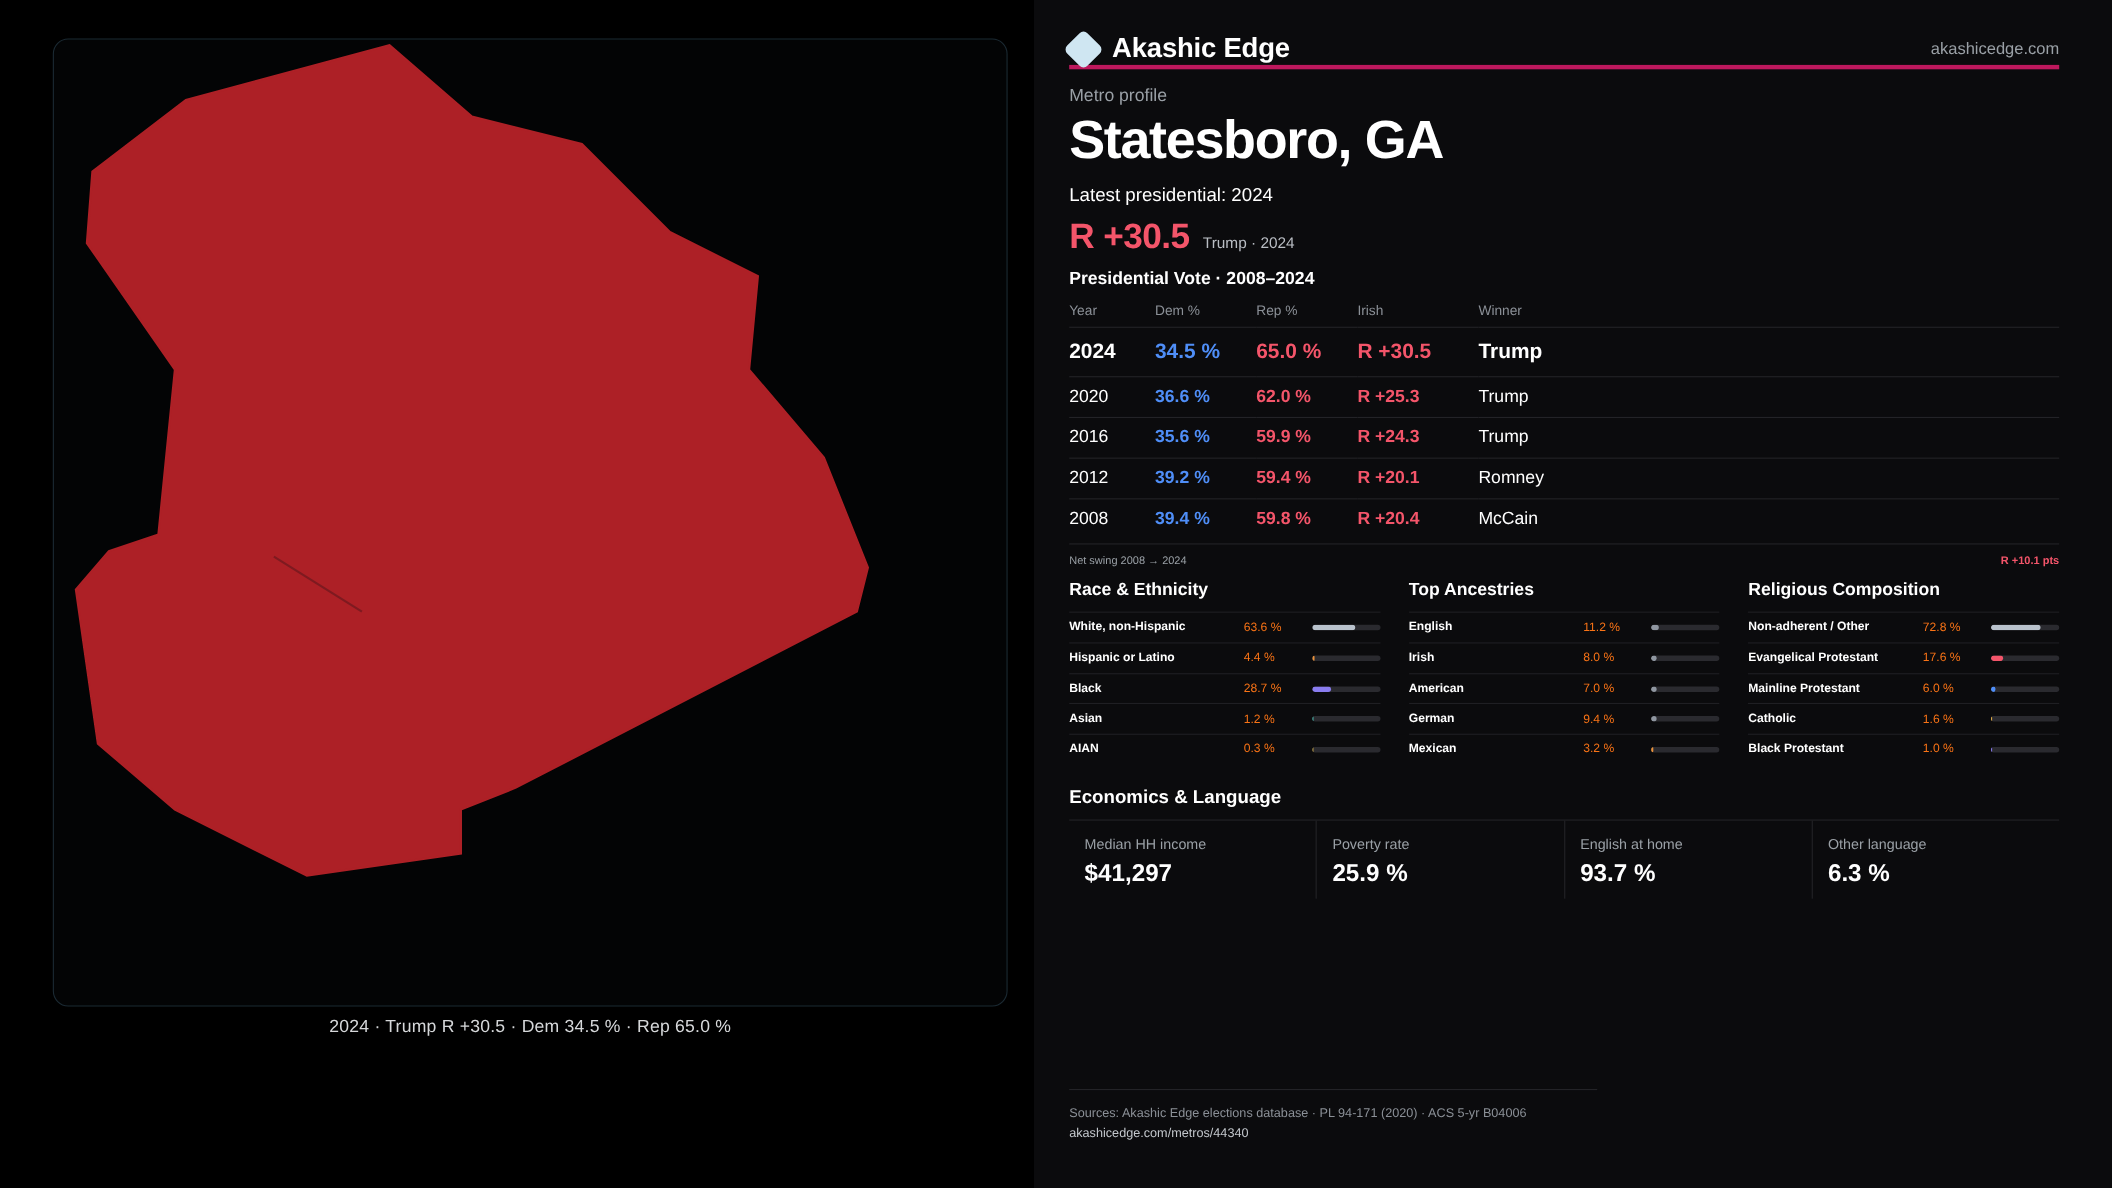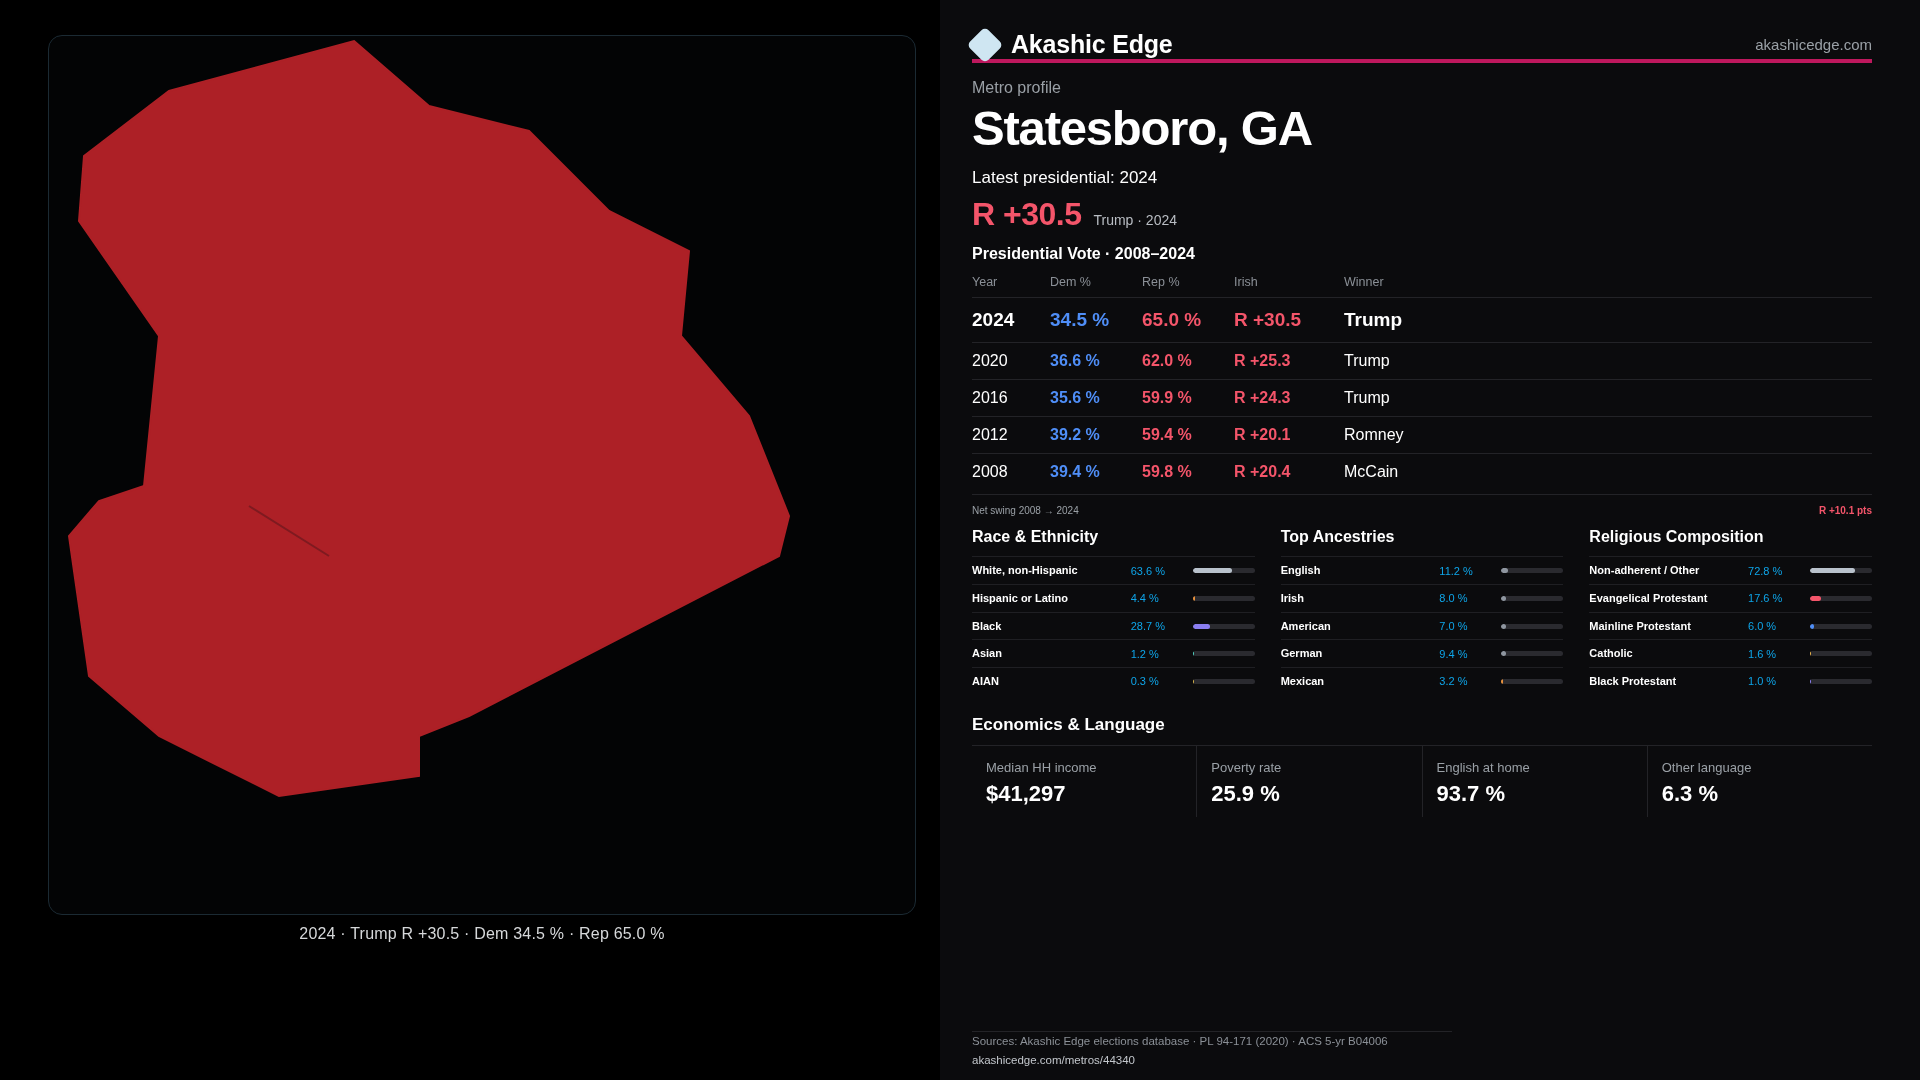--- a/index.html
+++ b/index.html
@@ -99,34 +99,34 @@
   .demo-col { flex: 1; }
   .demo-head { font-size: 16px; font-weight: 700; margin-bottom: 10px; }
   .demo-row {
     display: flex; align-items: center; gap: 8px;
     border-top: 1px solid #1f1f23;
     padding: 7px 0;
     font-size: 11px;
   }
   .demo-row:first-of-type { border-top: none; }
   .d-label { flex: 1 1 auto; color: #ffffff; font-weight: 700; line-height: 1.15; }
-  .d-val { width: 54px; text-align: left; color: #0ea5e9; font-weight: 400; }
+  .d-val { width: 54px; text-align: left; color: #f97316; font-weight: 400; }
   .d-bar { width: 62px; height: 5px; background: #2a2a2f; border-radius: 3px; position: relative; overflow: hidden; }
   .d-bar > i { position: absolute; left: 0; top: 0; bottom: 0; border-radius: 3px; display: block; }
 
   .econ-title { font-size: 17px; font-weight: 700; margin-top: 20px; }
   .econ { display: flex; margin-top: 10px; border-top: 1px solid #232327; }
   .econ-cell { flex: 1; padding: 14px 18px 10px 14px; border-right: 1px solid #232327; }
   .econ-cell:last-child { border-right: none; }
   .econ-label { font-size: 13px; color: #9aa0a6; }
   .econ-val { font-size: 22px; font-weight: 700; margin-top: 6px; }
 
   .sources {
-    position: absolute; left: 32px; bottom: 9px; width: 480px;
-    border-top: 1px solid #232327; 
+    position: absolute; left: 32px; bottom: 38px; width: 480px;
+    border-top: 1px solid #232327; padding-top: 12px;
     font-size: 11.5px; color: #8b9097; line-height: 1.7;
   }
   .sources .link { color: #c3c7cc; display: block; }
 </style>
 </head>
 <body>
 
 <div class="page">
 
   <div class="map-panel">

